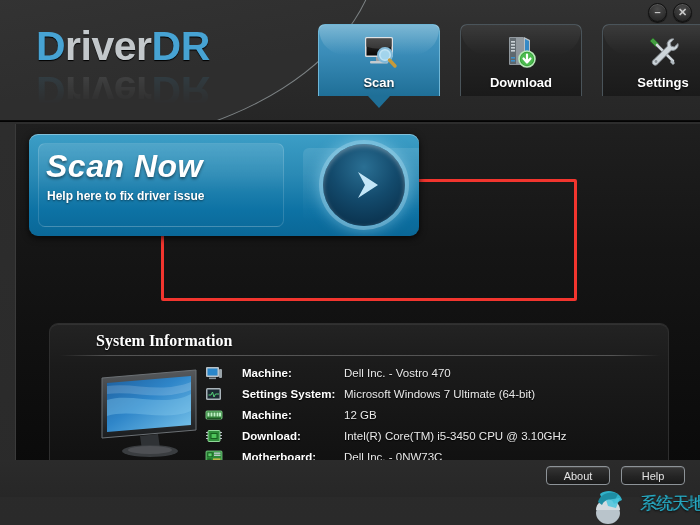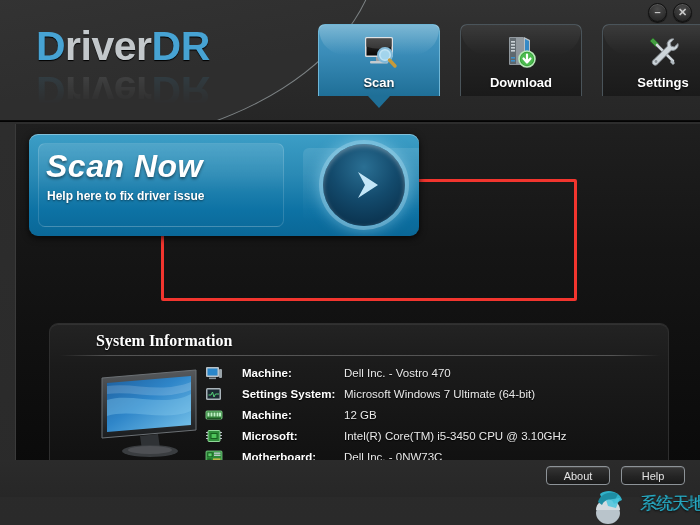--- a/index.html
+++ b/index.html
@@ -422,21 +422,21 @@
             <rect x="6.5" y="5" width="5" height="4" fill="#4ec45a"></rect>
             <g fill="#b9c2c8">
               <rect x="1" y="3" width="2" height="1"></rect>
                 <rect x="1" y="6" width="2" height="1"></rect>
                 <rect x="1" y="9" width="2" height="1"></rect>
               <rect x="15" y="3" width="2" height="1"></rect>
                 <rect x="15" y="6" width="2" height="1"></rect>
                 <rect x="15" y="9" width="2" height="1"></rect>
             </g>
           </svg>
-          <div class="rlabel">Microsoft:</div>
+          <div class="rlabel">Download:</div>
           <div class="rvalue">Intel(R) Core(TM) i5-3450 CPU @ 3.10GHz</div>
         </div>
 
         <div class="row">
           <svg class="ricon" viewBox="0 0 18 14">
             <rect x="1" y="1" width="16" height="12" rx="1" fill="#2d8a38" stroke="#8ee09a" stroke-width=".7"></rect>
             <rect x="2.5" y="2.5" width="5" height="4.5" fill="#16551e"></rect>
             <rect x="3.3" y="3.3" width="3.4" height="3" fill="#5ccf68"></rect>
             <rect x="9" y="2.5" width="6.5" height="1.3" fill="#c8d2d8"></rect>
             <rect x="9" y="4.6" width="6.5" height="1.3" fill="#c8d2d8"></rect>

